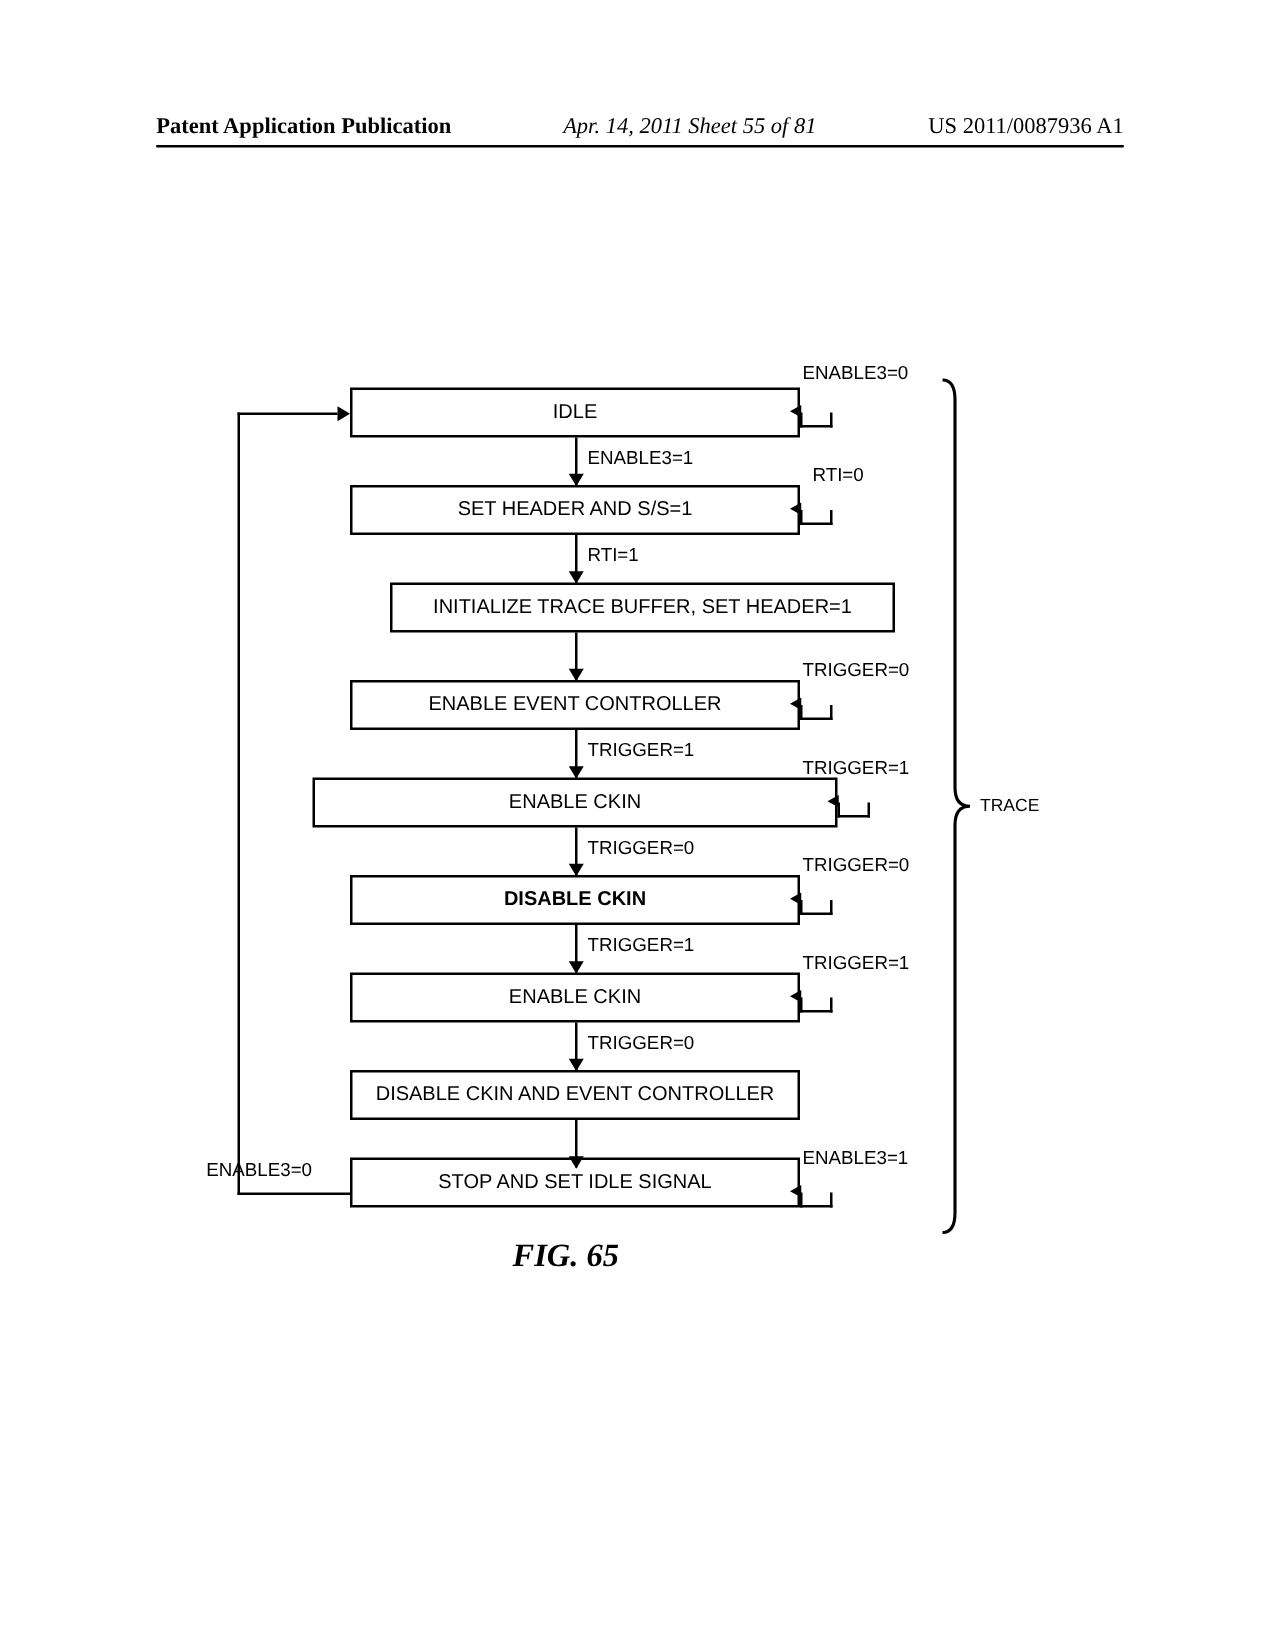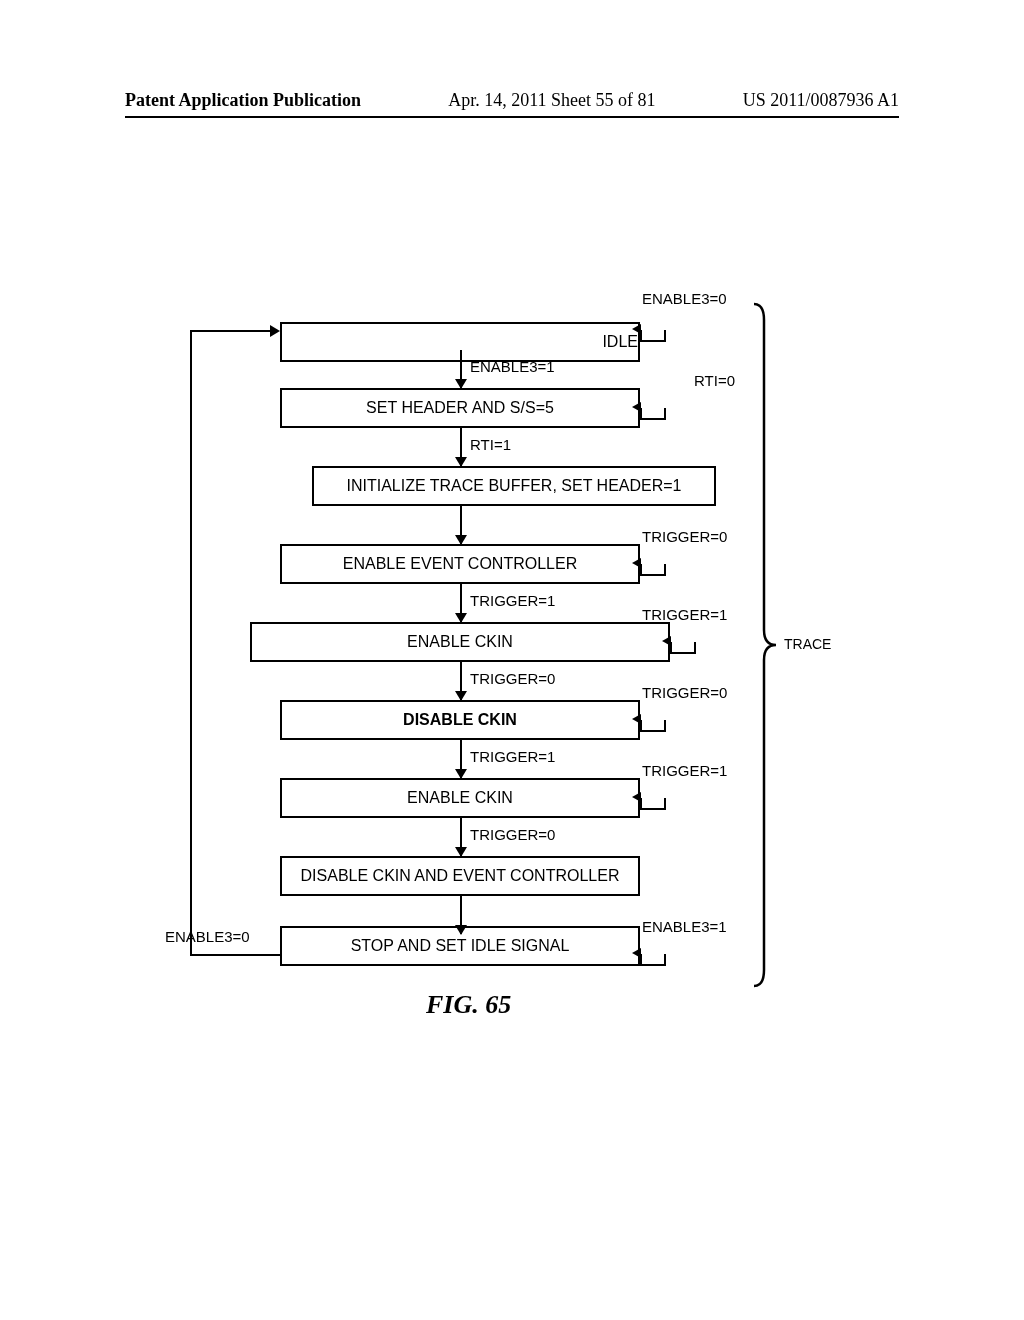--- a/index.html
+++ b/index.html
@@ -14,21 +14,21 @@
     position: absolute;
     top: 90px;
     left: 125px;
     width: 774px;
     font-size: 18px;
     display: flex;
     justify-content: space-between;
     align-items: baseline;
   }
   .header-left { font-weight: bold; }
-  .header-mid { font-weight: normal; }
+  .header-mid { font-weight: normal; font-style: italic; }
   .header-right { font-weight: normal; }
   .rule {
     position: absolute;
     top: 116px;
     left: 125px;
     width: 774px;
     height: 2px;
     background: #000;
   }
 
@@ -121,37 +121,36 @@
     position: absolute;
     font-size: 14px;
   }
 
   .fig-caption {
     position: absolute;
     font-family: "Times New Roman", serif;
     font-style: italic;
     font-size: 26px;
     font-weight: bold;
-    margin-left: 16px;
   }
 </style>
 </head>
 <body>
 
 <div class="header-line">
   <span class="header-left">Patent Application Publication</span>
   <span class="header-mid">Apr. 14, 2011  Sheet 55 of 81</span>
   <span class="header-right">US 2011/0087936 A1</span>
 </div>
 <div class="rule"></div>
 
 <div class="diagram">
 
-  <div class="box" style="left:130px; width:360px; top:12px;text-align:right;">IDLE</div>
-  <div class="box" style="left:130px; width:360px; top:78px;">SET HEADER AND S/S=5</div>
+  <div class="box" style="left:130px; width:360px; top:0px;">IDLE</div>
+  <div class="box" style="left:130px; width:360px; top:78px;">SET HEADER AND S/S=1</div>
   <div class="box" style="left:130px; width:404px; top:156px;margin-left:32px;">INITIALIZE TRACE BUFFER, SET HEADER=1</div>
   <div class="box" style="left:130px; width:360px; top:234px;">ENABLE EVENT CONTROLLER</div>
   <div class="box" style="left:100px; width:420px; top:312px;">ENABLE CKIN</div>
   <div class="box" style="left:130px; width:360px; top:390px;font-weight:bold;">DISABLE CKIN</div>
   <div class="box" style="left:130px; width:360px; top:468px;">ENABLE CKIN</div>
   <div class="box" style="left:130px; width:360px; top:546px;">DISABLE CKIN AND EVENT CONTROLLER</div>
   <div class="box" style="left:130px; width:360px; top:594px;margin-top:22px;">STOP AND SET IDLE SIGNAL</div>
 
   <div class="arrow-down" style="top:40px;  height:38px;"></div>
   <div class="arrow-lbl" style="top:48px;  left:320px;">ENABLE3=1</div>
@@ -178,21 +177,21 @@
   <div class="selfloop" style="left:490px; top:20px;">
       <div class="sq"></div>
       <div class="head"></div>
     </div>
   <div class="selfloop-lbl" style="left:492px; top:-20px;">ENABLE3=0</div>
 
   <div class="selfloop" style="left:490px; top:98px;">
       <div class="sq"></div>
       <div class="head"></div>
     </div>
-  <div class="selfloop-lbl" style="left:500px; top:62px;margin-left:44px;">RTI=0</div>
+  <div class="selfloop-lbl" style="left:500px; top:62px;">RTI=0</div>
 
   <div class="selfloop" style="left:490px; top:254px;">
       <div class="sq"></div>
       <div class="head"></div>
     </div>
   <div class="selfloop-lbl" style="left:492px; top:218px;">TRIGGER=0</div>
 
   <div class="selfloop" style="left:520px; top:332px;">
       <div class="sq"></div>
       <div class="head"></div>

